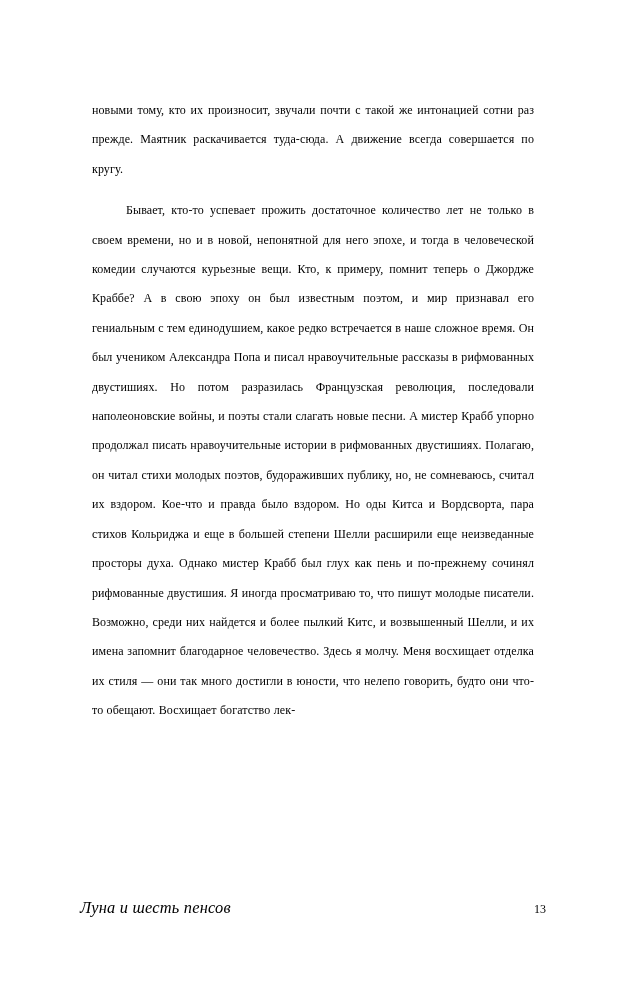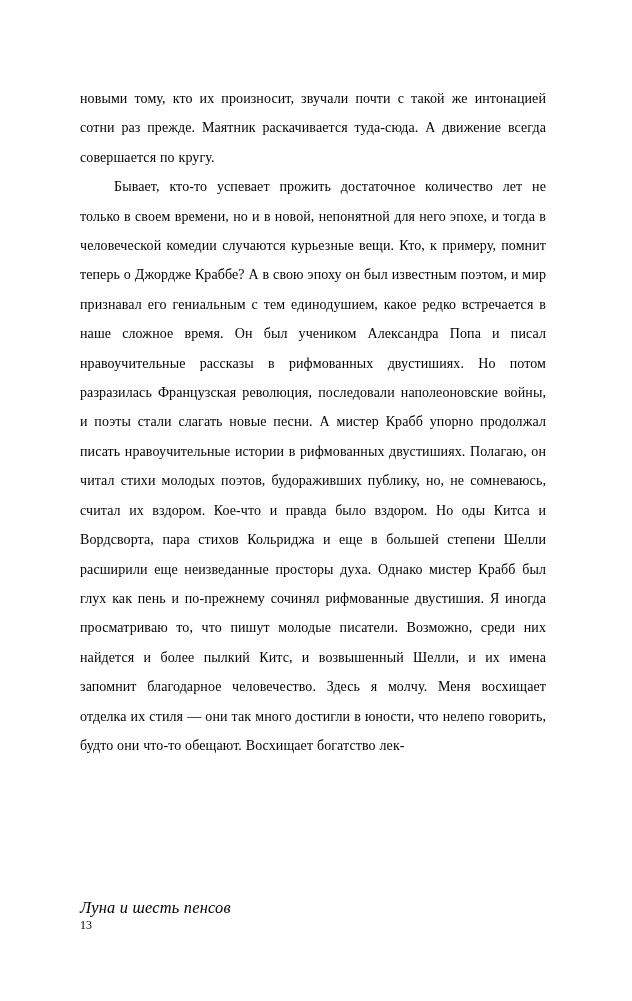--- a/index.html
+++ b/index.html
@@ -23,42 +23,41 @@
     height: 1001px;
     background: #ffffff;
   }
   .text-block {
     position: absolute;
     left: 80px;
     top: 84px;
     width: 466px;
   }
   .para {
-    margin: 0;
-    font-size: 14px;
+    margin: 12px;
+    font-size: 12px;
     line-height: 29.4px;
     text-align: justify;
     text-justify: inter-word;
     letter-spacing: 0.1px;
     word-spacing: 0.2px;
     hyphens: manual;
     font-family: Liberation Serif, serif;
   }
   .para + .para {
     text-indent: 34px;
   }
   .footer {
     position: absolute;
     left: 80px;
     top: 898px;
     width: 466px;
     display: flex;
     align-items: baseline;
     justify-content: space-between;
-    flex-direction: column;
   }
   .running-title {
     font-style: italic;
     font-size: 16.4px;
     letter-spacing: 0.2px;
   }
   .page-number {
     font-size: 12px;
   }
 </style>

